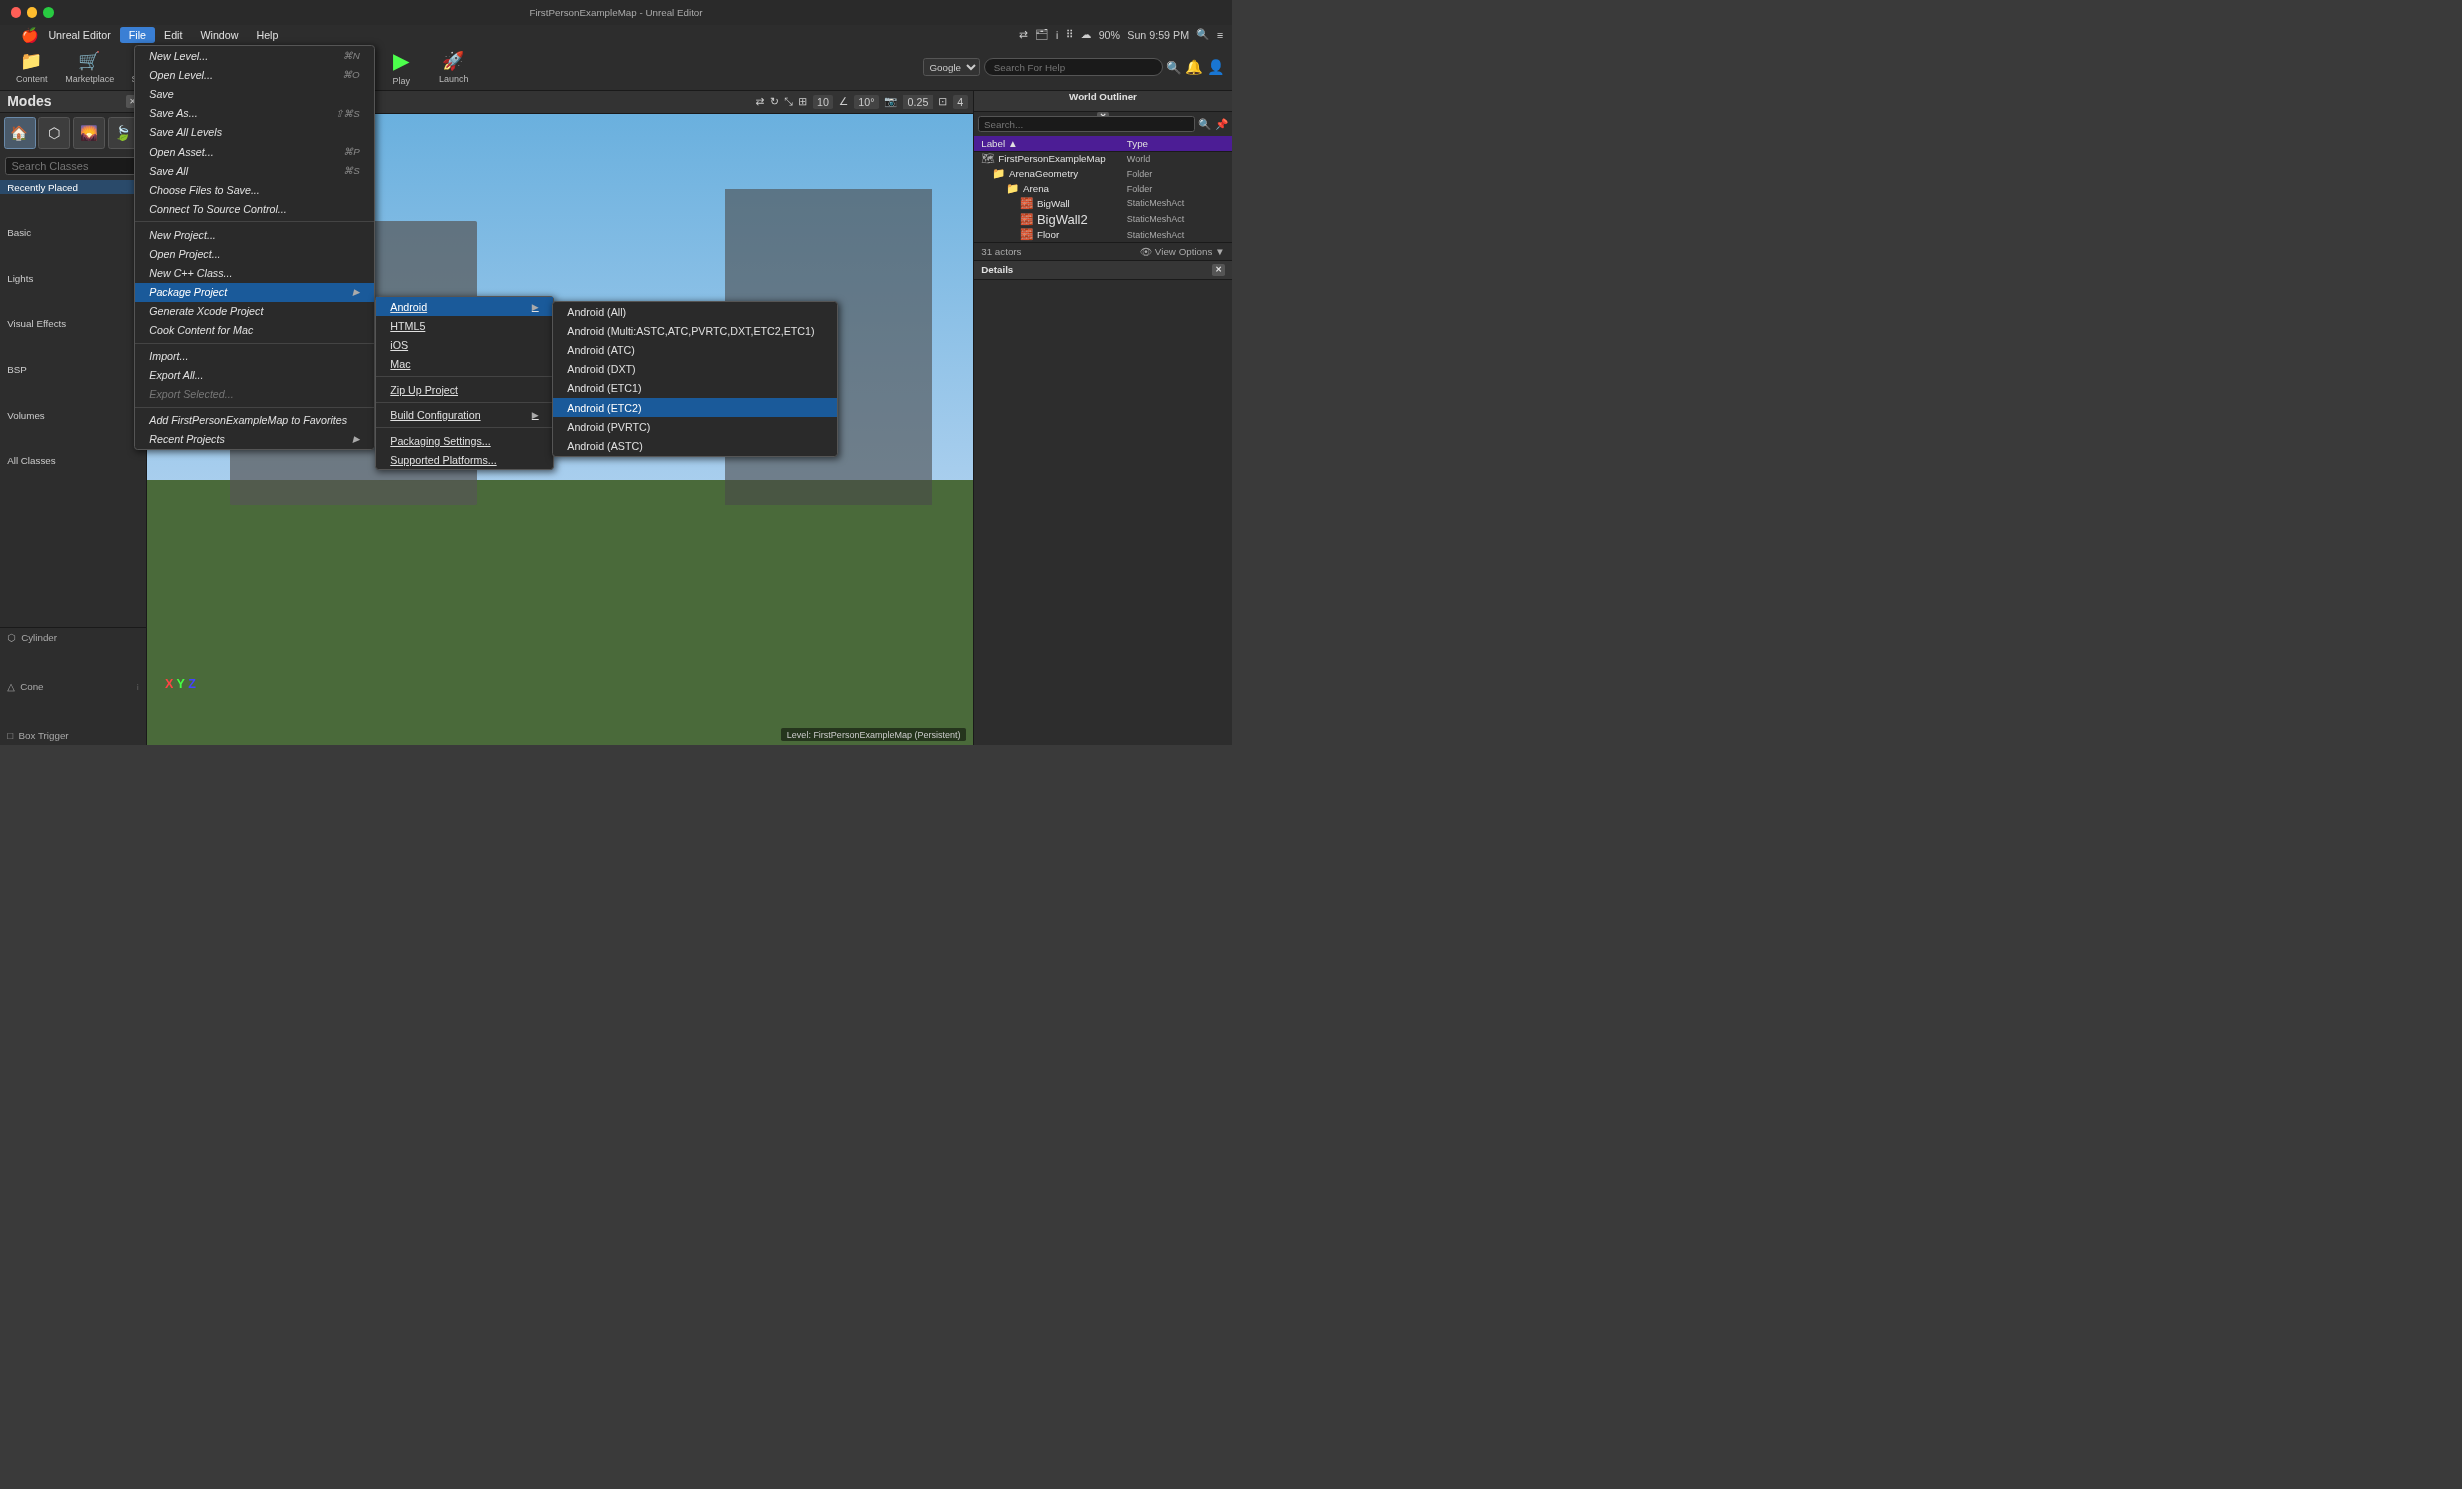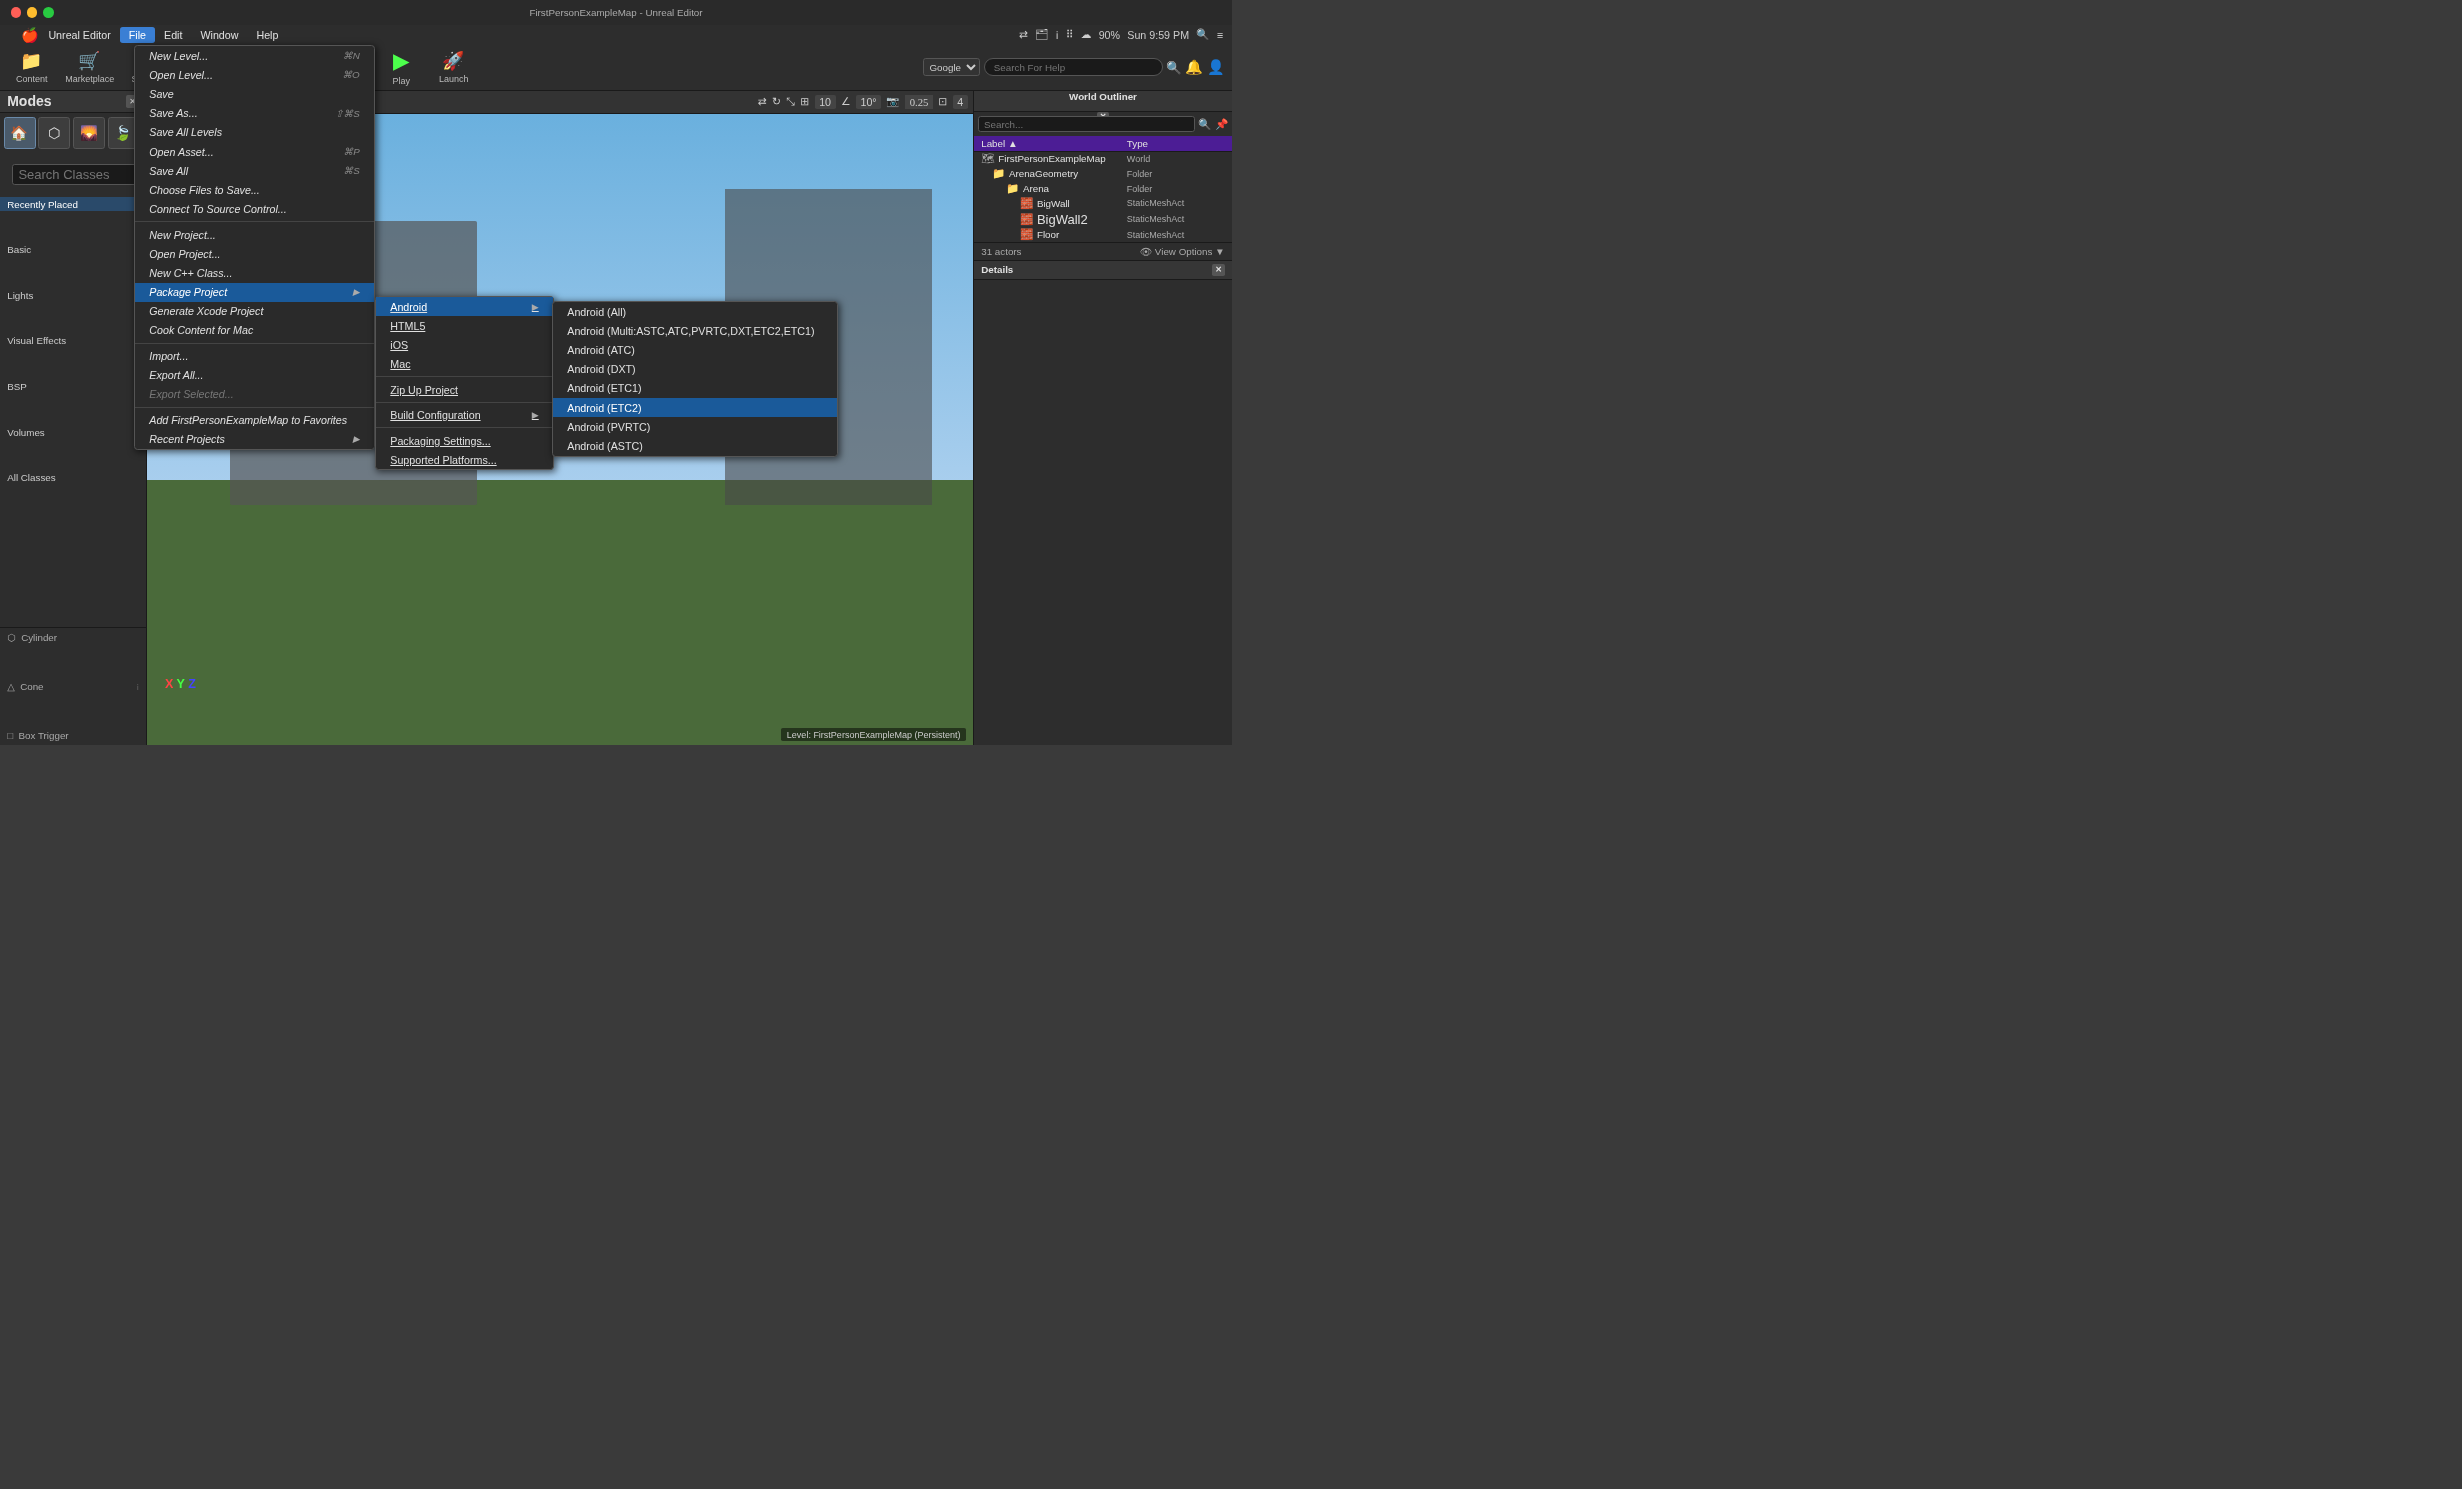--- a/index.html
+++ b/index.html
@@ -107,26 +107,26 @@
     }
     .sidebar-close-btn {
       width: 12.5px; height: 12.5px;
       background: #555;
       border-radius: 1.8px;
       display: flex; align-items: center; justify-content: center;
       font-size: 8px;
       cursor: pointer;
     }
     .search-box {
-      margin: 12px;
+      margin: 5px;
       background: #1a1a1a;
       border: 0.9px solid #555;
       border-radius: 2.7px;
       padding: 1.8px 5.4px;
-      font-size: 13px;
+      font-size: 11px;
       color: #aaa;
       width: calc(100% - 7.2px);
     }
     .sidebar-modes {
       display: flex;
       flex-wrap: wrap;
       gap: 2.7px;
       padding: 3.6px;
     }
     .mode-icon {
@@ -658,21 +658,21 @@
 
       <div style="display:flex;gap:5.4px;align-items:center;font-size:10.7px;color:#ccc;">
         <span style="cursor:pointer;">⇄</span>
         <span style="cursor:pointer;">↻</span>
         <span style="cursor:pointer;">⤡</span>
         <span style="cursor:pointer;">⊞</span>
         <span style="background:#444;padding:0.9px 4.5px;border-radius:1.8px;">10</span>
         <span style="cursor:pointer;">∠</span>
         <span style="background:#444;padding:0.9px 4.5px;border-radius:1.8px;">10°</span>
         <span style="cursor:pointer;">📷</span>
-        <span style="background:#444;padding:0.9px 4.5px;border-radius:0;font-family:Liberation Serif, serif;">0.25</span>
+        <span style="background:#444;padding:0.9px 4.5px;border-radius:0;">0.25</span>
         <span style="cursor:pointer;">⊡</span>
         <span style="background:#444;padding:0.9px 4.5px;border-radius:1.8px;">4</span>
       </div>
     </div>
     <div class="vp-scene">
 
       <div style="position:absolute;top:0;left:0;right:0;height:60%;background:linear-gradient(to bottom,#6ab0de,#aacfee);"></div>
 
       <div style="position:absolute;bottom:0;left:0;right:0;height:42%;background:#4a6a3a;"></div>
       <div style="position:absolute;bottom:38%;left:10%;width:30%;height:45%;background:#555;opacity:0.7;border-radius:1.8px;"></div>

